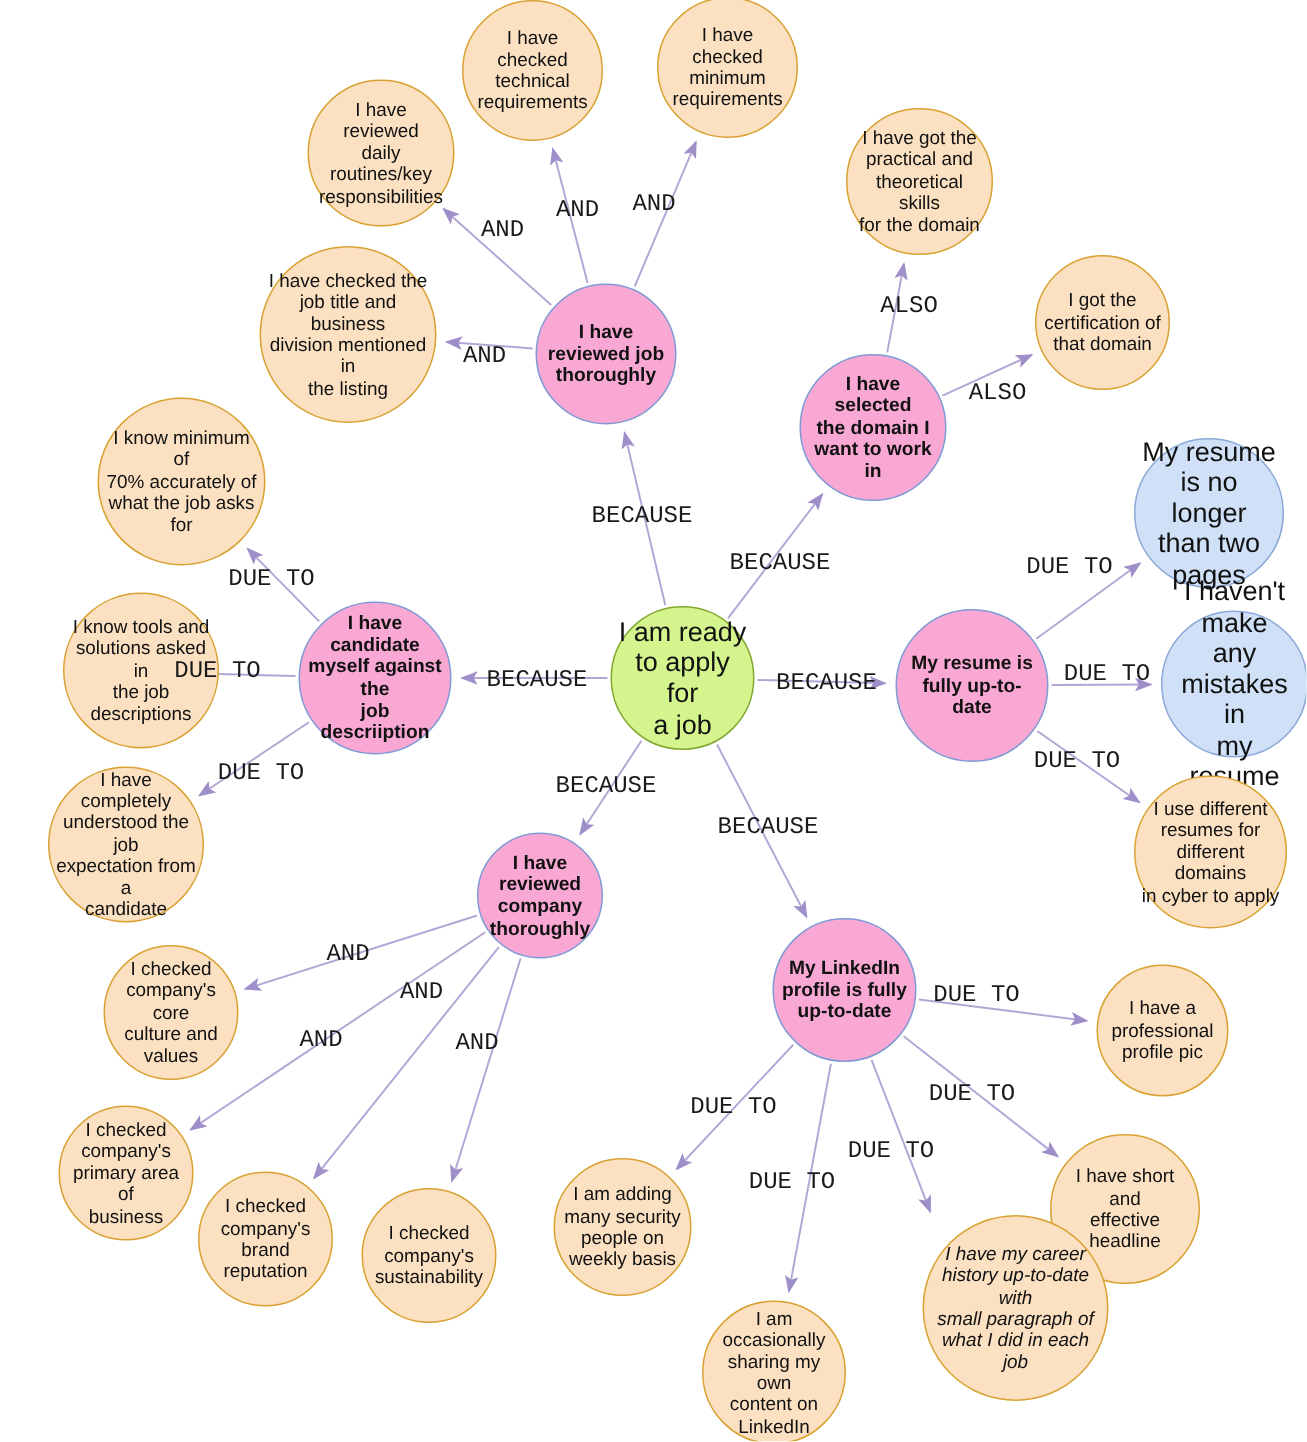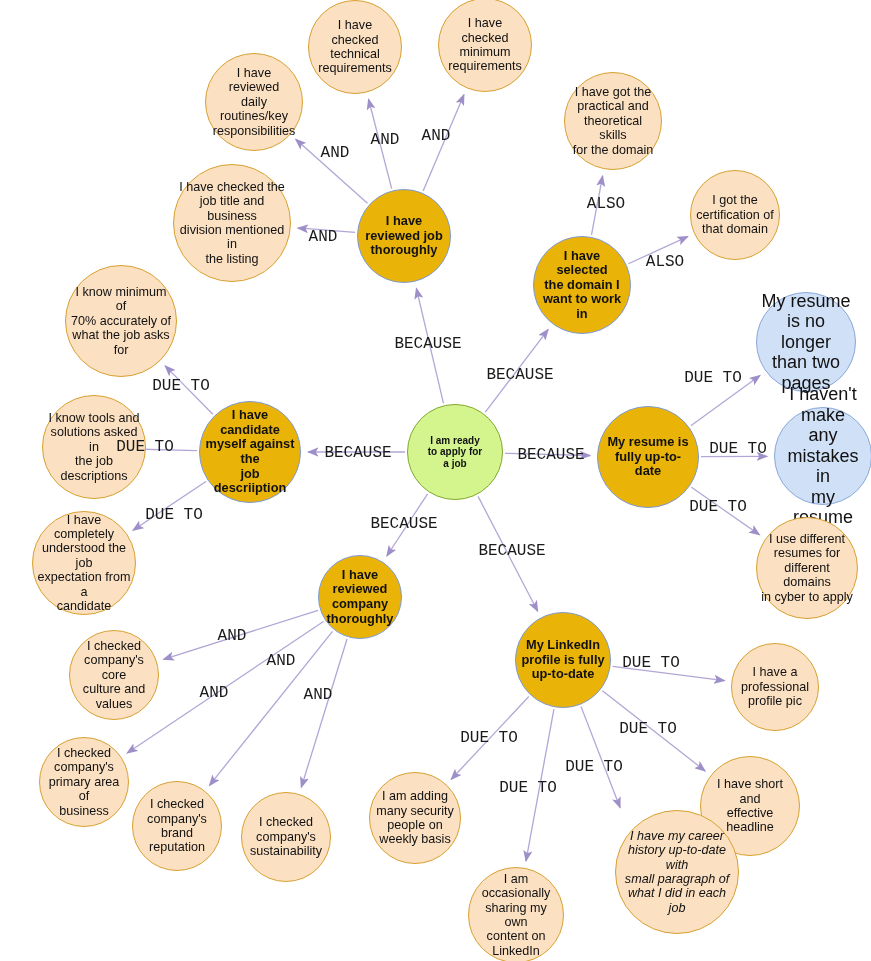--- a/index.html
+++ b/index.html
@@ -36,25 +36,25 @@
     padding: 4px;
   }
   .node .label {
     display: block;
     width: 100%;
     white-space: pre-line;
   }
   .node.root {
     background: #d4f58e;
     border: 1.4px solid #82a830;
-    font-weight: bold;
-    font-size: 10px;
+    font-weight: normal;
+    font-size: 18px;
   }
   .node.mid {
-    background: #eab308;
+    background: #f9a8d4;
     border: 1.4px solid #7e9ad4;
     font-weight: bold;
     font-size: 12.8px;
   }
   .node.leaf-orange {
     background: #fbe0c2;
     border: 1.3px solid #d8a130;
     font-weight: normal;
     font-size: 12.6px;
   }

